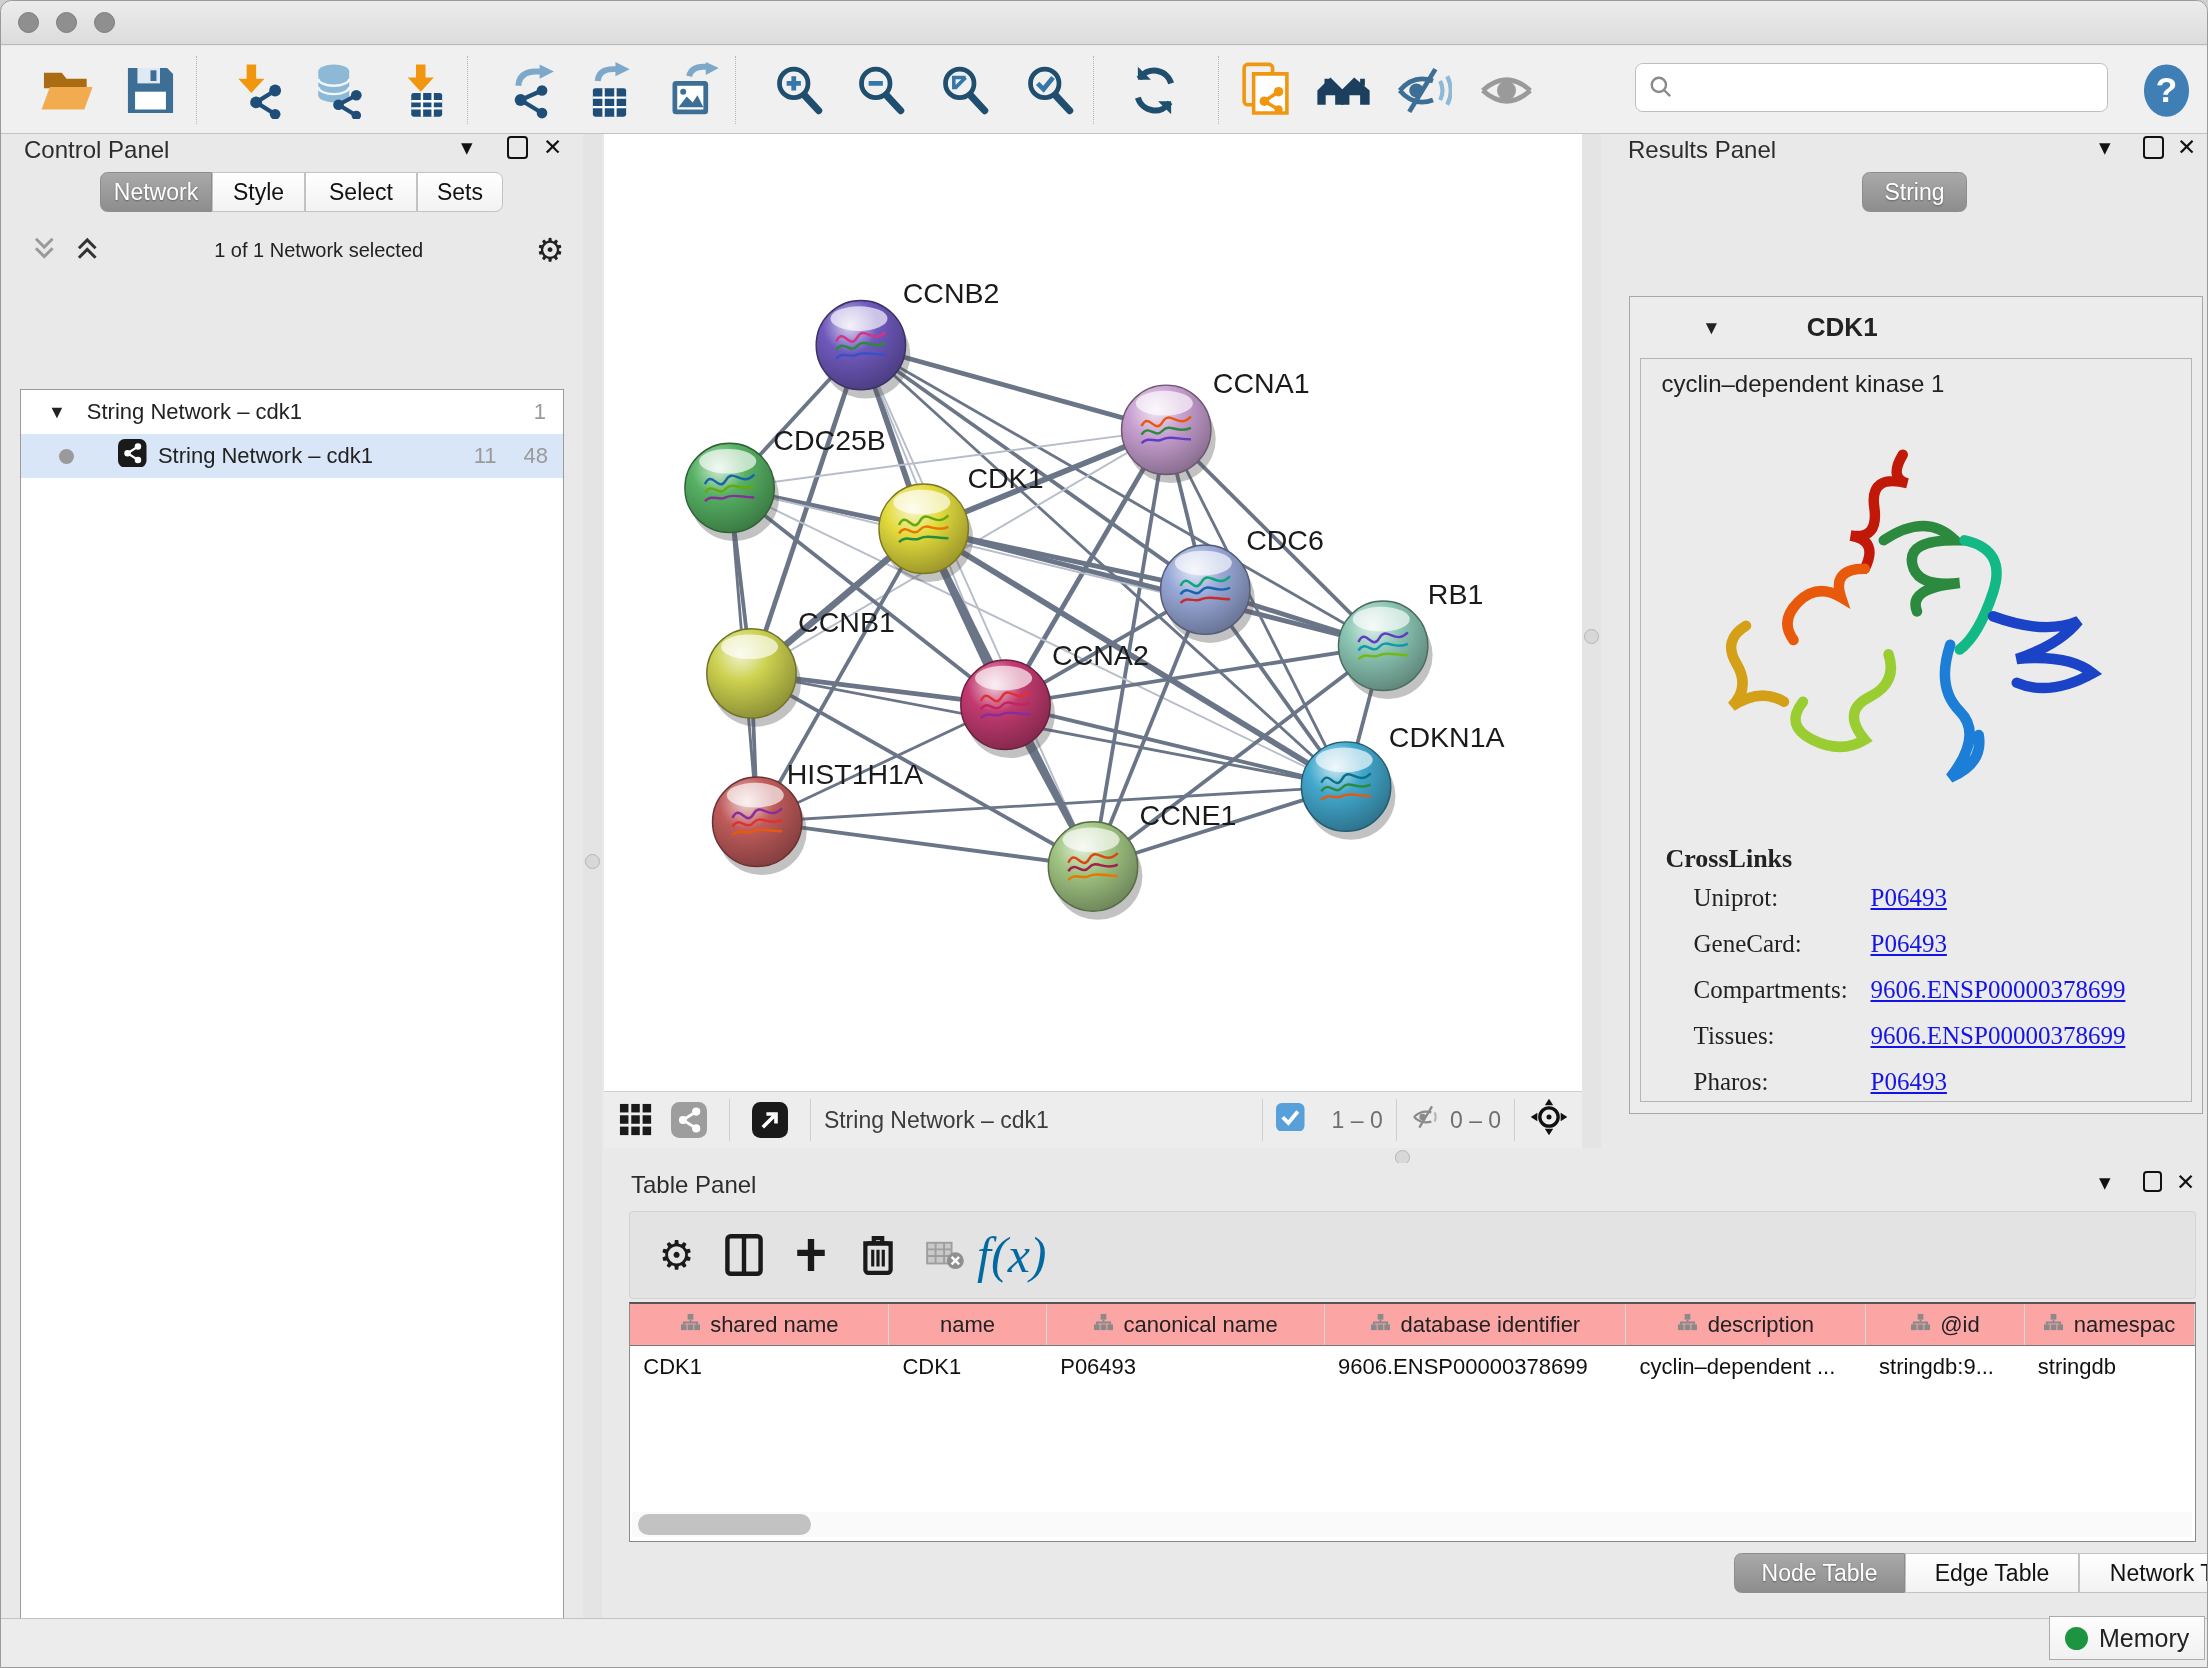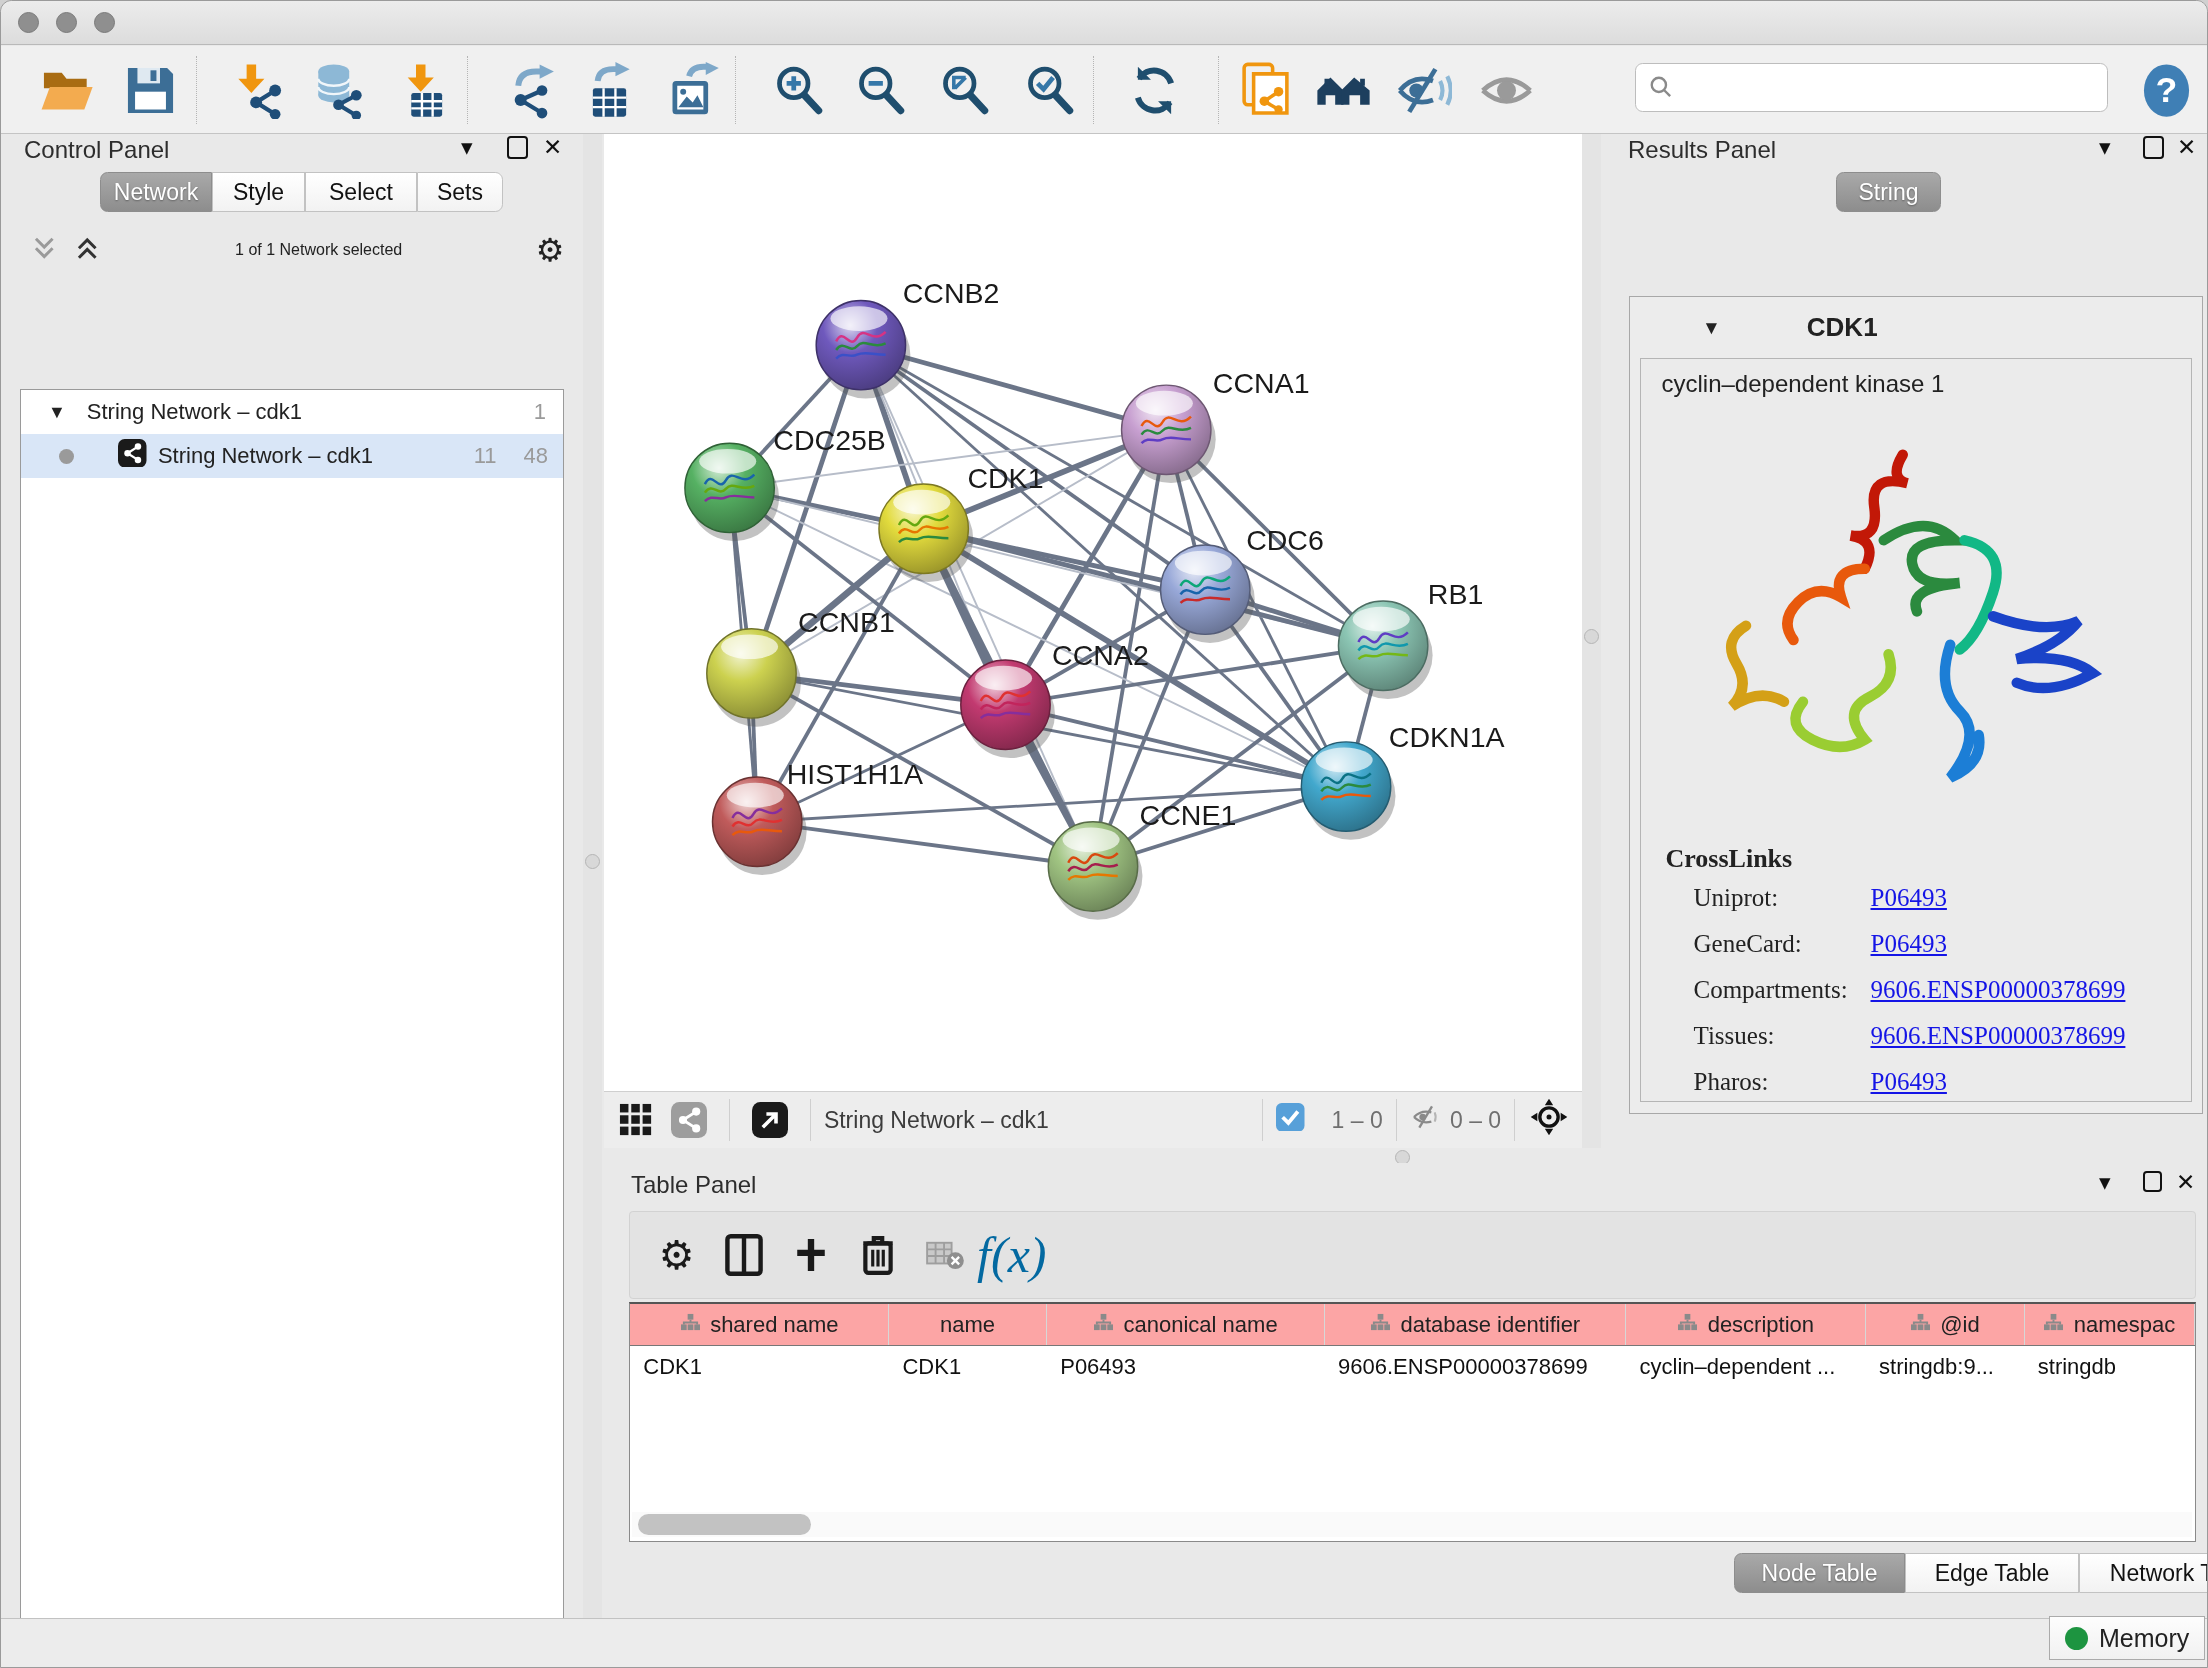--- a/index.html
+++ b/index.html
@@ -258,21 +258,21 @@
       <div class="seg" style="width:86px;border-radius:0 7.6px 7.6px 0">Sets</div>
     </div>
 
     <div class="abs" style="left:28.5px;top:95px;width:535px;height:42px;display:flex;align-items:center">
       <span><svg width="28.5" height="28.5" viewBox="0 0 24 24">
             <path d="M5 4l7 7 7-7M5 12l7 7 7-7" stroke="#9a9a9a" stroke-width="2.5" fill="none"></path>
           </svg></span>
       <span style="margin-left:15px"><svg width="28.5" height="28.5" viewBox="0 0 24 24">
             <path d="M5 20l7-7 7 7M5 12l7-7 7 7" stroke="#333" stroke-width="2.5" fill="none"></path>
           </svg></span>
-      <span style="flex:1;text-align:center;font-size:16px">1 of 1 Network selected</span>
+      <span style="flex:1;text-align:center;font-size:20px">1 of 1 Network selected</span>
       <span style="font-size:32px;color:#222">⚙</span>
     </div>
 
     <div class="tree-box abs">
       <div class="tree-row">
         <span style="margin-left:27px;font-size:18px">▼</span>
         <span style="margin-left:21px">String Network – cdk1</span>
         <span class="gray" style="margin-left:auto;margin-right:17px">1</span>
       </div>
       <div class="tree-row sel">
@@ -571,21 +571,21 @@
         </svg>
     </span>
   </div>
   <div class="handle-dot abs" style="left:1394px;top:1149px"></div>
 
   <div class="abs" style="left:1600px;top:133px;width:609px;height:1014px;background:#e9e9e9">
     <div class="abs panel-title" style="left:27px;top:1.9px">Results Panel</div>
     <div class="abs panel-ctrl" style="left:498px;top:0">▾</div>
     <div class="abs" style="left:542px;top:1.9px;width:21px;height:23px;border:2.9px solid #111;border-radius:3.8px"></div>
     <div class="abs panel-ctrl" style="left:576px;top:0;font-weight:bold">✕</div>
-    <div class="abs seg sel" style="left:235px;top:38px;width:105px;border-radius:7.6px">String</div>
+    <div class="abs seg sel" style="left:261px;top:38px;width:105px;border-radius:7.6px">String</div>
   </div>
 
 
   <div class="abs rp-box">
     <div class="abs" style="left:0;top:7.6px;width:574px;height:46px;display:flex;align-items:center">
       <span style="margin-left:72px;font-size:19px">▼</span>
       <span style="margin-left:86px;font-size:26px;font-weight:bold">CDK1</span>
     </div>
     <div class="abs rp-inner">
       <div class="abs" style="left:21px;top:11.4px;font-size:24px">cyclin–dependent kinase 1</div>

